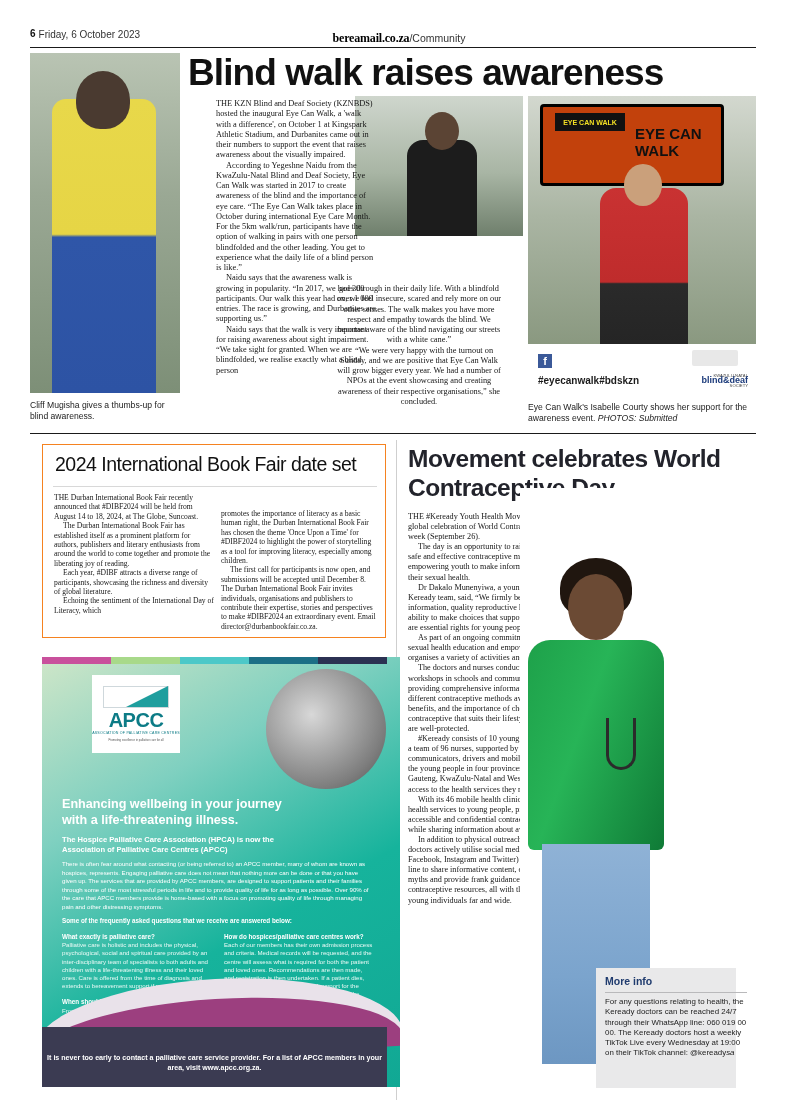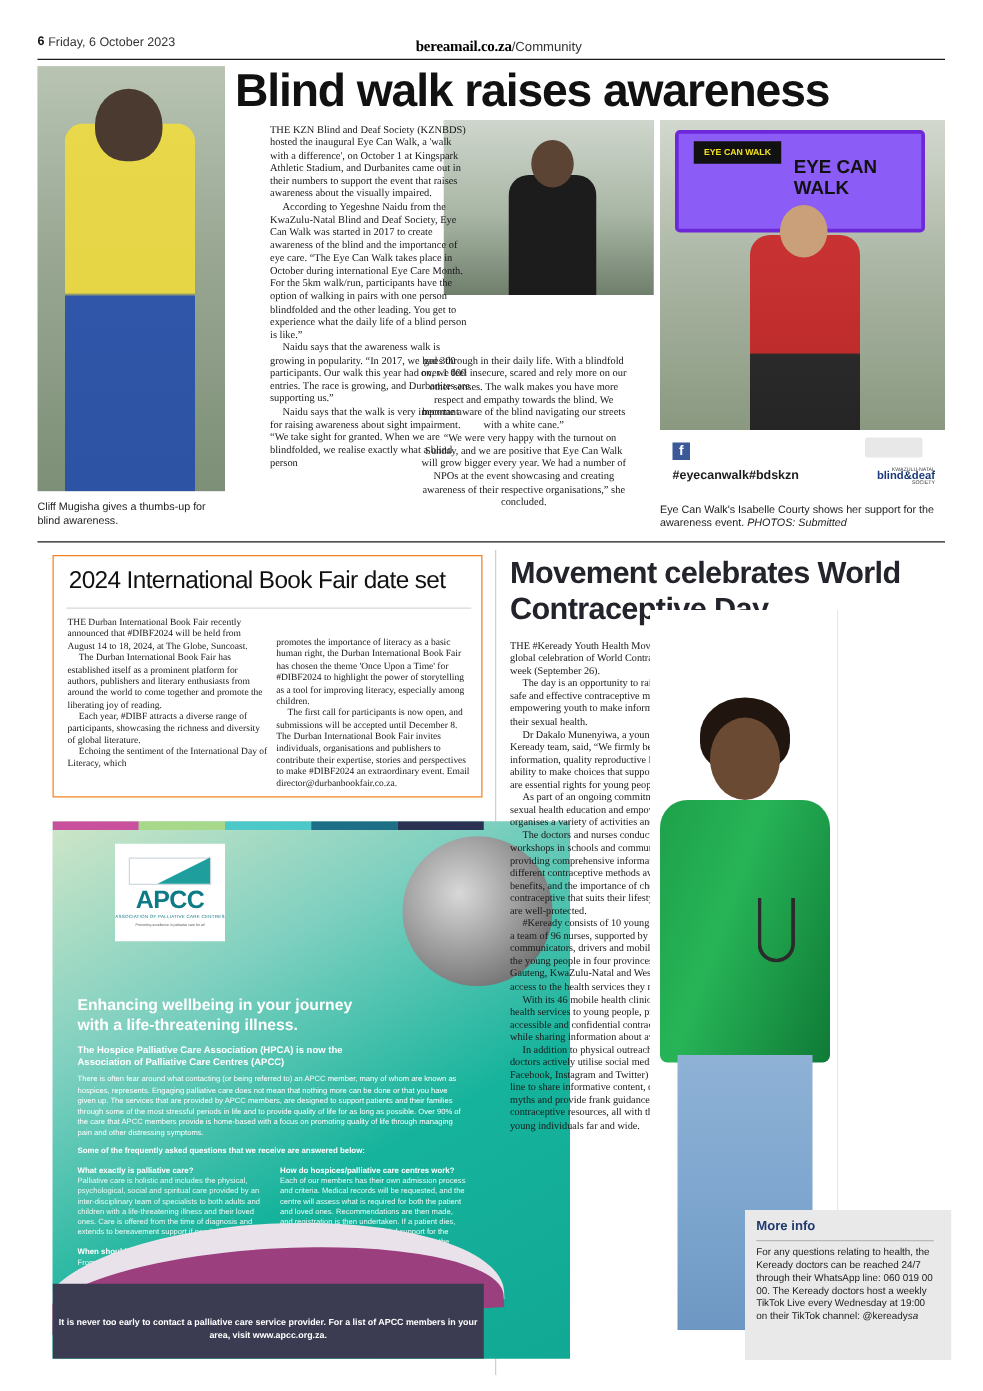--- a/index.html
+++ b/index.html
@@ -81,21 +81,21 @@
     position: absolute; top: 48px;
     font-family: "Liberation Serif", serif; font-size: 7.6px; line-height: 9.4px; color: #161616;
   }
   .bf-col p { text-indent: 9px; margin: 0; }
   .bf-col p.first { text-indent: 0; }
   #bf-col1 { left: 11px; width: 160px; }
   #bf-col2 { left: 178px; width: 158px; margin-top: 16px; }
 
   
   #apcc-ad {
-    position: absolute; left: 42px; top: 657px; width: 414px; height: 430px;
+    position: absolute; left: 42px; top: 657px; width: 358px; height: 430px;
     overflow: hidden;
     background: linear-gradient(150deg, #cfe6c8 0%, #7fd0c0 30%, #16b39c 62%, #11a894 100%);
   }
   #apcc-topbar { position: absolute; left: 0; top: 0; width: 345px; height: 7px; display: flex; }
   #apcc-topbar span { flex: 1; height: 100%; }
   #apcc-logo {
     position: absolute; left: 50px; top: 18px; width: 88px; height: 78px;
     background: #fff; display: flex; flex-direction: column; align-items: center; justify-content: center;
   }
   #apcc-logo .mark { width: 66px; height: 22px; position: relative; border: 1px solid #cfd8dc; margin-bottom: 2px; }
@@ -164,21 +164,21 @@
     position: absolute; left: 520px; top: 488px; width: 150px; height: 580px;
     background: #b9b9b9; overflow: hidden;
   }
   #doc-caption {
     position: absolute; left: 676px; top: 500px; width: 80px;
     font-family: "Liberation Sans", sans-serif; font-size: 7.6px; line-height: 10.2px; color: #1c1c1c;
   }
   #doc-caption i { font-style: italic; }
 
   #moreinfo {
-    position: absolute; left: 596px; top: 968px; width: 165px; height: 120px;
+    position: absolute; left: 596px; top: 968px; width: 140px; height: 120px;
     background: #e9e9ea;
   }
   #moreinfo-title {
     position: absolute; left: 9px; top: 7px;
     font-family: "Liberation Sans", sans-serif; font-weight: bold; font-size: 10.5px; color: #1f3b6e;
   }
   #moreinfo-rule { position: absolute; left: 9px; top: 24px; width: 142px; height: 1px; background: #b9b9bb; }
   #moreinfo-body {
     position: absolute; left: 9px; top: 29px; width: 144px;
     font-family: "Liberation Sans", sans-serif; font-size: 7.9px; line-height: 10.3px; color: #1c1c1c;
@@ -201,22 +201,22 @@
   #photo-halala .ph-person {
     position: absolute; left: 52px; top: 44px; width: 70px; height: 96px;
     background: #1c1c1c; border-radius: 16px 16px 0 0;
   }
   #photo-halala .ph-head {
     position: absolute; left: 70px; top: 16px; width: 34px; height: 38px;
     background: #5b4434; border-radius: 50%;
   }
   #photo-isabelle .ph-sky { background: linear-gradient(#d3d8cf 0%, #aab5a3 40%, #7d8d72 100%); }
   #photo-isabelle .ph-frame {
-    position: absolute; left: 12px; top: 8px; width: 200px; height: 82px;
-    background: #8b5cf6; border: 3px solid #6d28d9; border-radius: 4px;
+    position: absolute; left: 12px; top: 8px; width: 184px; height: 82px;
+    background: #c2410c; border: 3px solid #000000; border-radius: 4px;
   }
   #photo-isabelle .ph-frame-txt {
     position: absolute; left: 92px; top: 18px;
     font-family: "Liberation Sans", sans-serif; font-weight: bold; font-size: 15px; line-height: 17px; color: #111;
   }
   #photo-isabelle .ph-frame-badge {
     position: absolute; left: 12px; top: 6px; width: 70px; height: 18px; background: #111;
     color: #f4e024; font-family: "Liberation Sans", sans-serif; font-weight: bold; font-size: 7px;
     display: flex; align-items: center; justify-content: center;
   }

